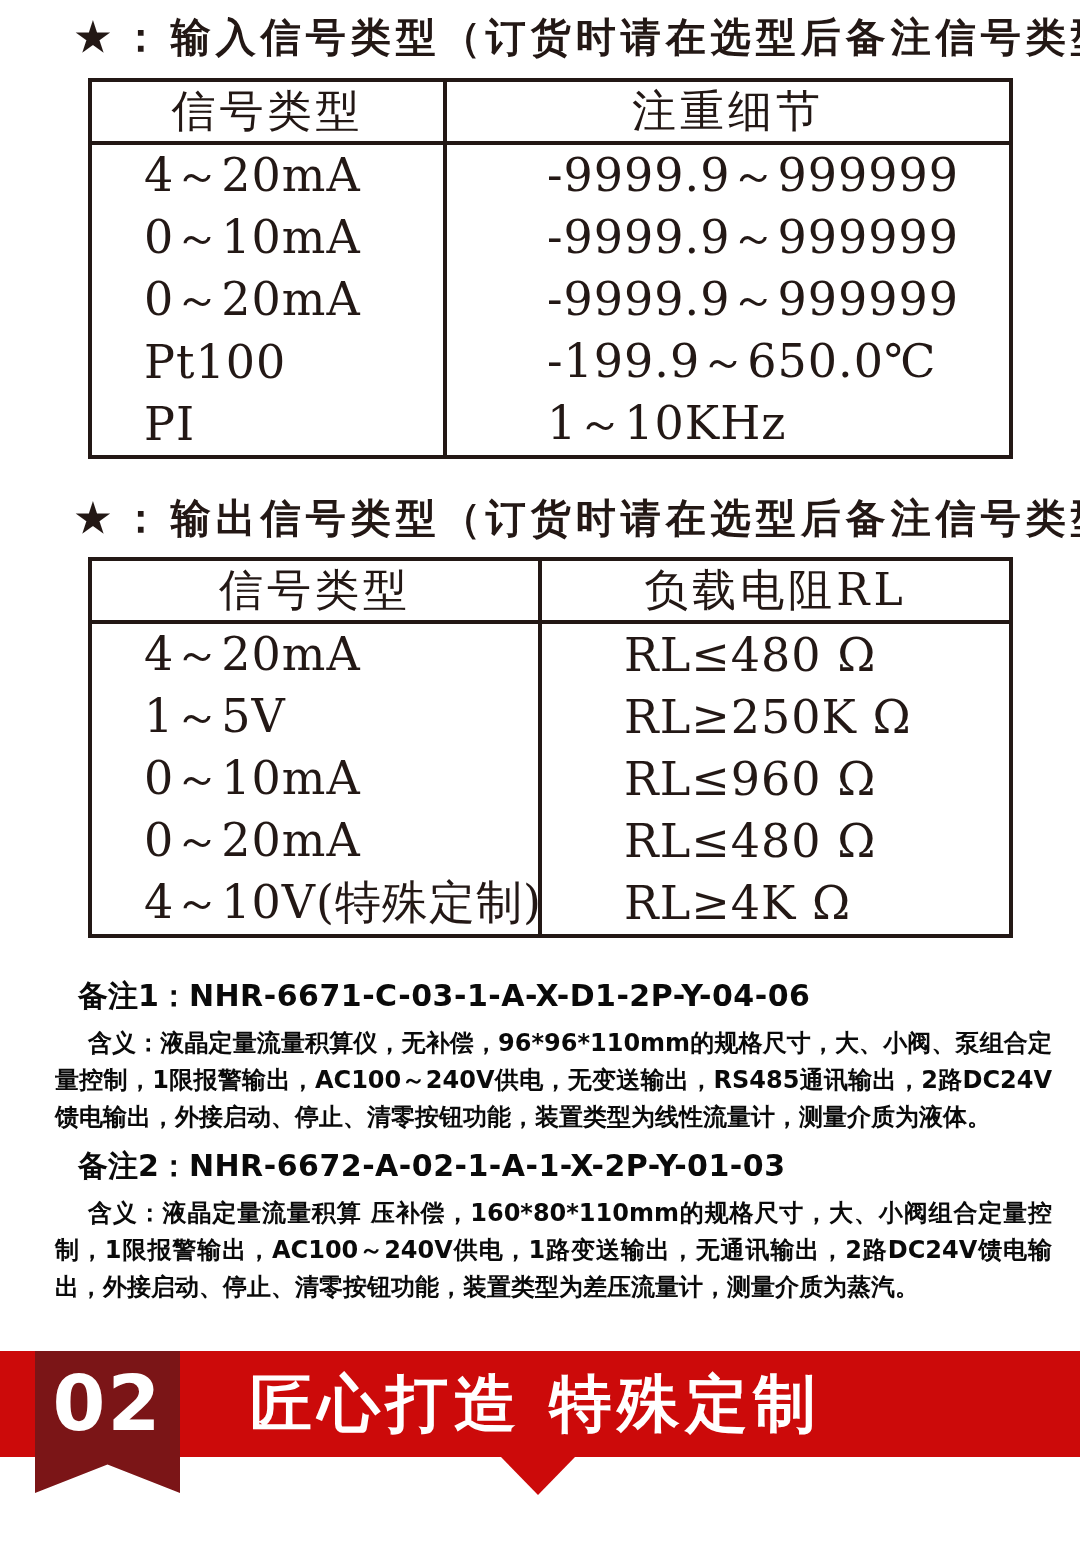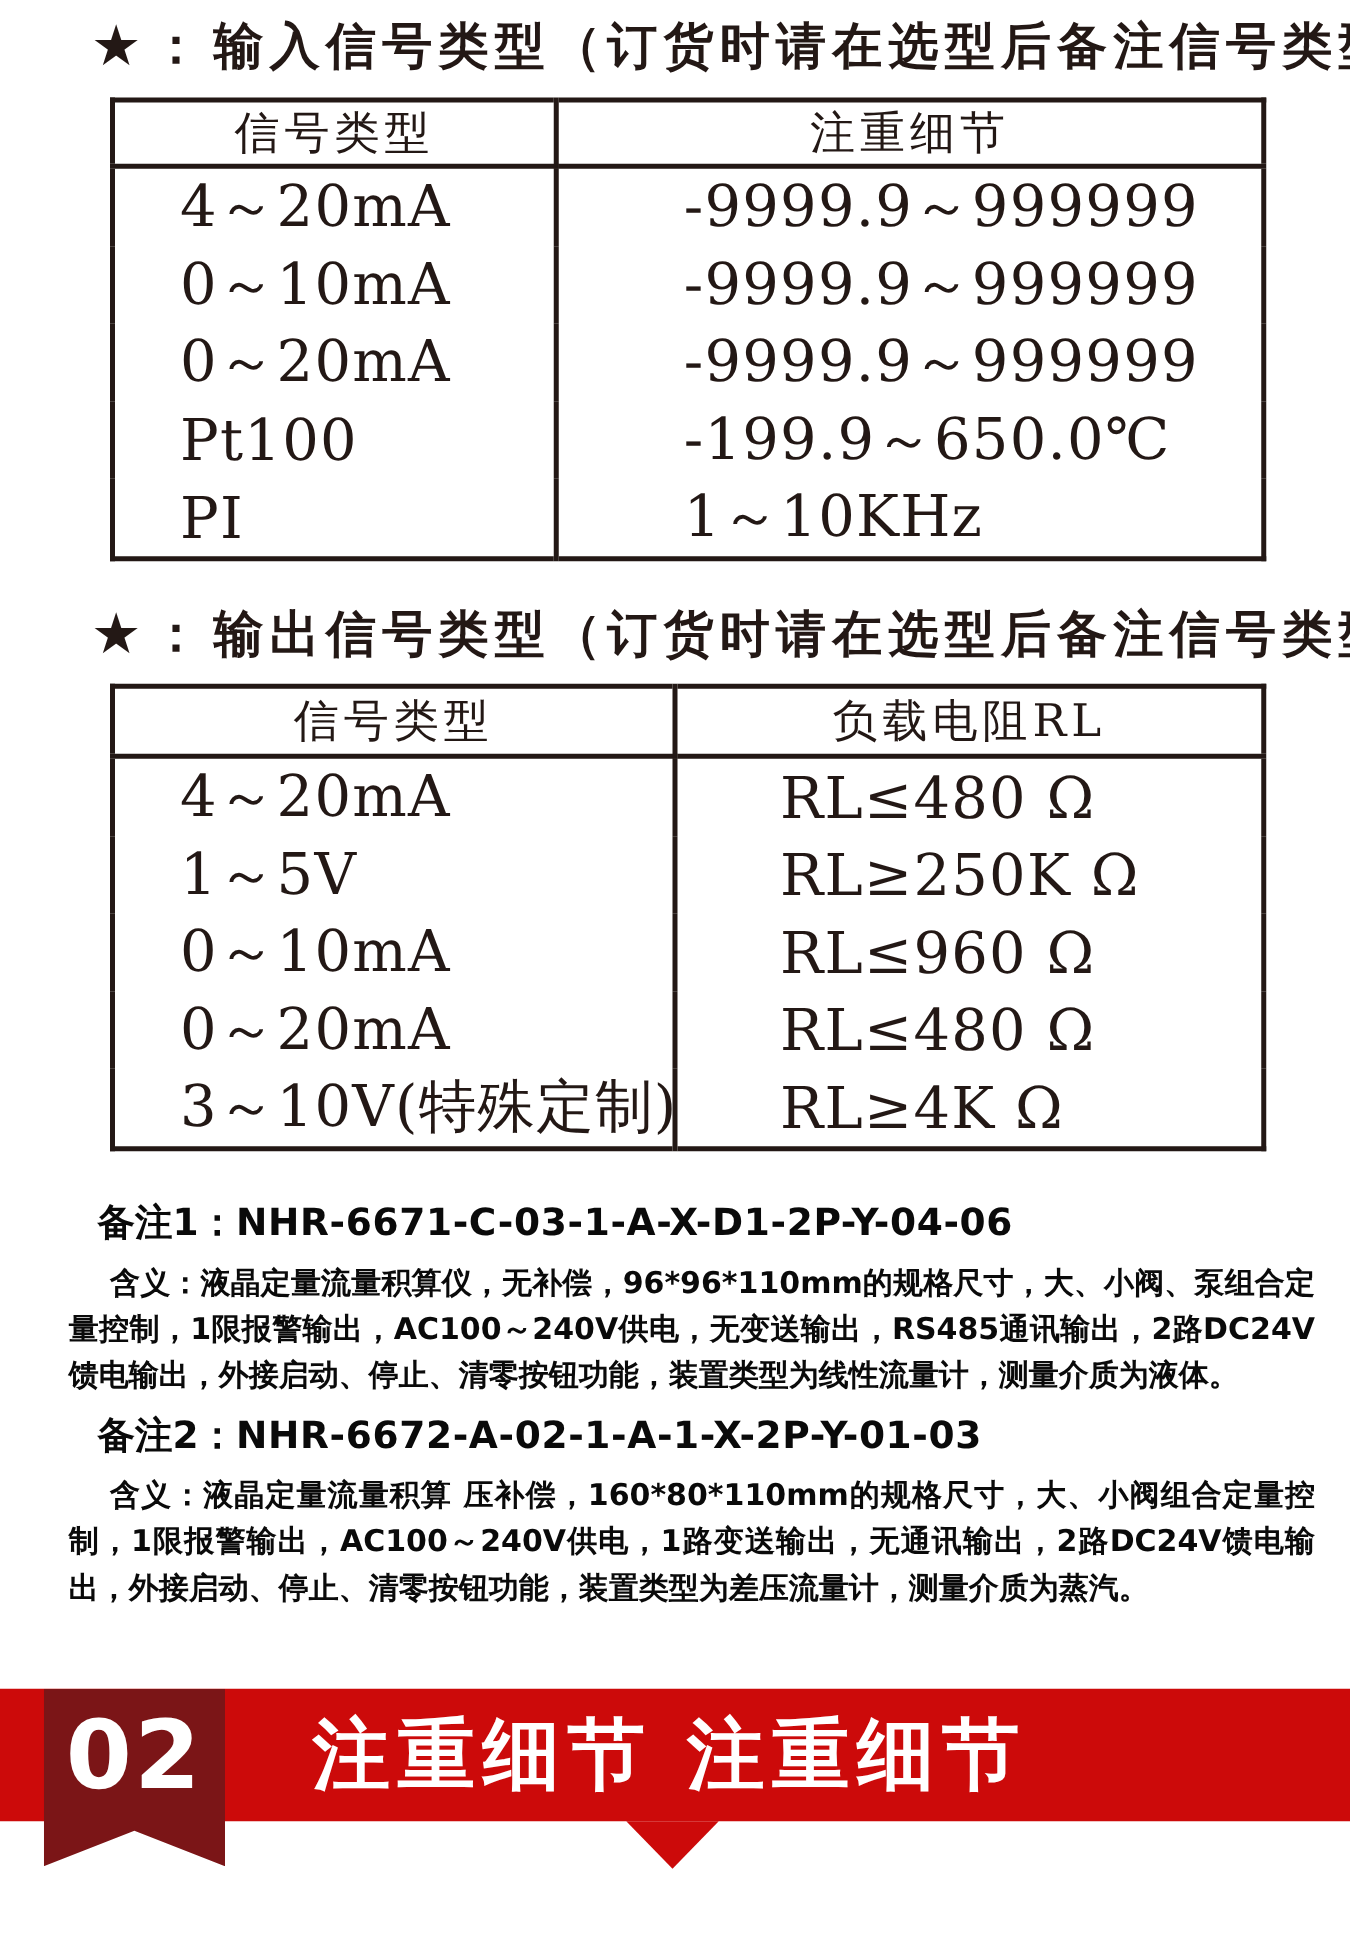--- a/index.html
+++ b/index.html
@@ -30,21 +30,21 @@
     border-collapse:collapse;table-layout:fixed;
     margin-left:88px;width:925px;
     font-family:"DejaVu Serif","Liberation Serif",serif;
     color:var(--ink);
   }
   table.sig-table{border:4px solid var(--ink);}
   .t1{margin-top:18px;}
   .t2{margin-top:16px;}
   .sig-table th{
     border-bottom:4px solid var(--ink);
-    font-size:36px;font-weight:500;letter-spacing:4px;
+    font-size:44px;font-weight:500;letter-spacing:4px;
     text-align:center;vertical-align:middle;
   }
   .t1 th,.t1 td{height:52px;}
   .t2 th{height:56px;}
   .t2 td{height:50px;}
   .sig-table th:first-child,.sig-table td:first-child{border-right:4px solid var(--ink);}
   .t1 col.c1{width:355px;}
   .t2 col.c1{width:450px;}
   .sig-table td{
     font-size:46px;letter-spacing:1px;vertical-align:middle;
@@ -165,41 +165,41 @@
         </tr>
         <tr>
           <td>0～10mA</td>
           <td>RL≤960 Ω</td>
         </tr>
         <tr>
           <td>0～20mA</td>
           <td>RL≤480 Ω</td>
         </tr>
         <tr>
-          <td>3～10V(特殊定制)</td>
+          <td>4～10V(特殊定制)</td>
           <td>RL≥4K Ω</td>
         </tr>
       </tbody>
     </table>
   </section>
 
   <section class="notes">
     <p class="note-line">
       <span>备注1：</span><span class="code">NHR-6671-C-03-1-A-X-D1-2P-Y-04-06</span>
     </p>
     <p class="note-para">含义：液晶定量流量积算仪，无补偿，96*96*110mm的规格尺寸，大、小阀、泵组合定量控制，1限报警输出，AC100～240V供电，无变送输出，RS485通讯输出，2路DC24V馈电输出，外接启动、停止、清零按钮功能，装置类型为线性流量计，测量介质为液体。</p>
     <p class="note-line">
       <span>备注2：</span><span class="code">NHR-6672-A-02-1-A-1-X-2P-Y-01-03</span>
     </p>
     <p class="note-para">含义：液晶定量流量积算 压补偿，160*80*110mm的规格尺寸，大、小阀组合定量控制，1限报警输出，AC100～240V供电，1路变送输出，无通讯输出，2路DC24V馈电输出，外接启动、停止、清零按钮功能，装置类型为差压流量计，测量介质为蒸汽。</p>
   </section>
 
   <footer class="banner">
     <div class="band">
-      <div class="band-title">注重细节 注重细节</div>
+      <div class="band-title">匠心打造 特殊定制</div>
     </div>
     <div class="band-tail"></div>
     <div class="ribbon">
       <span class="ribbon-number">02</span>
     </div>
   </footer>
 
 </main>
 
 </body></html>

